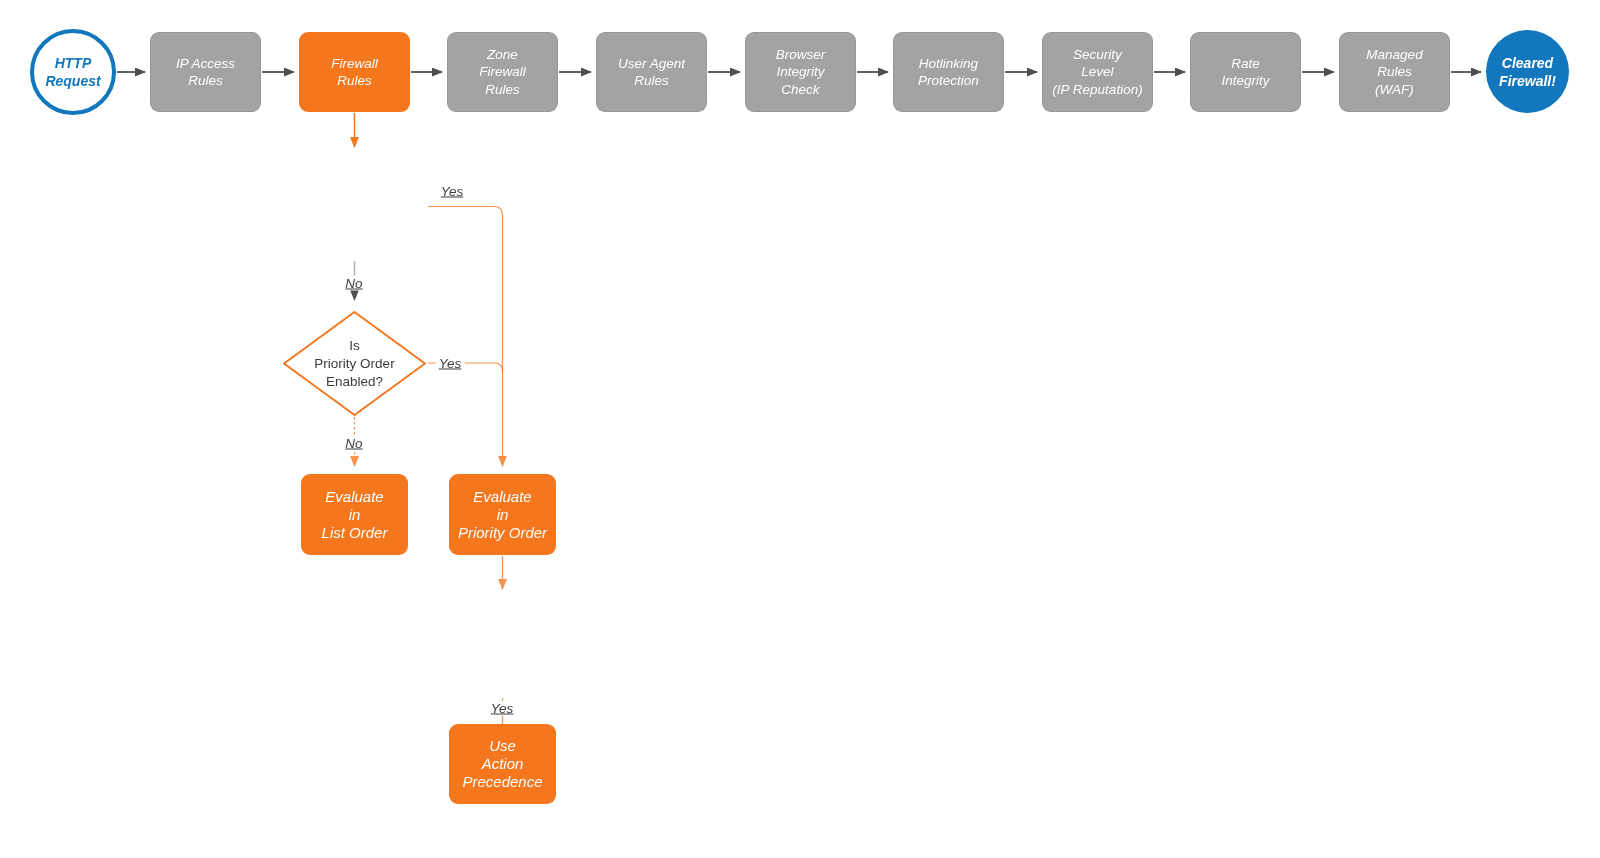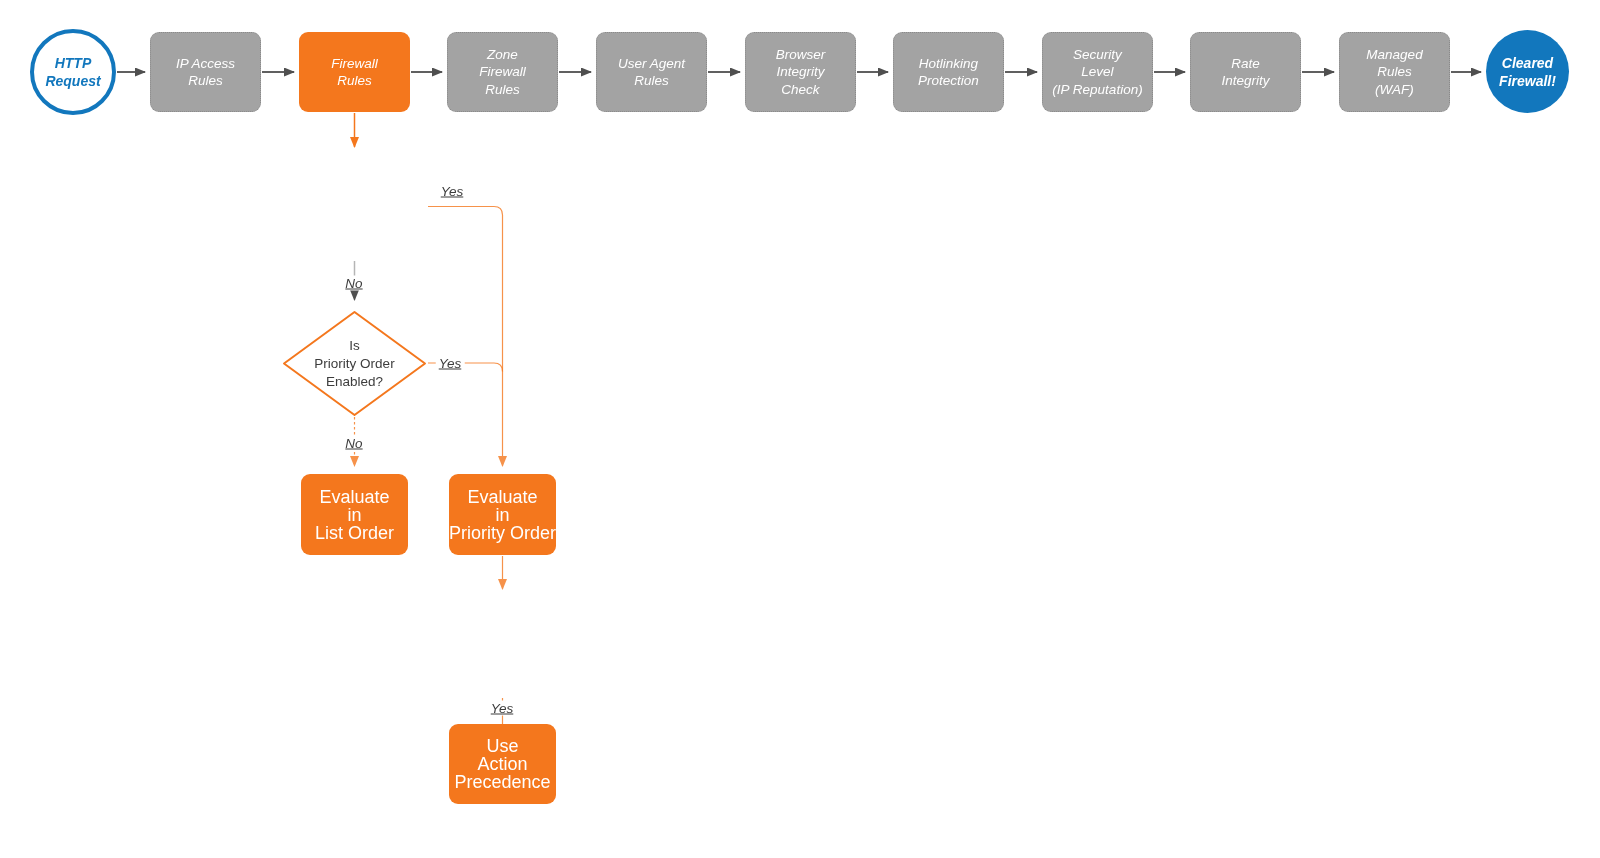--- a/index.html
+++ b/index.html
@@ -38,21 +38,21 @@
   .diamond svg{position:absolute;left:0;top:0;width:100%;height:100%;overflow:visible;}
   .diamond .shape{fill:#ffffff;stroke:var(--orange,#F4771D);stroke-width:2;stroke-linejoin:round;}
   .diamond .q{
     position:absolute;inset:0;display:flex;align-items:center;justify-content:center;
     text-align:center;font-size:13.5px;line-height:18px;color:var(--ink,#3D3D3D);white-space:pre-line;
   }
 
   .obox{
     position:absolute;width:107px;height:81px;background:var(--orange,#F4771D);border-radius:9px;
     display:flex;align-items:center;justify-content:center;text-align:center;
-    color:#fff;font-size:18px;line-height:18px;white-space:pre-line;
+    font-style:italic;color:#fff;font-size:15px;line-height:18px;white-space:pre-line;
   }
 
   .edge-label{
     position:absolute;transform:translate(-50%,-50%);
     font-style:italic;font-size:13.5px;color:var(--ink,#3D3D3D);
     background:#ffffff;padding:0 3px;white-space:nowrap;text-decoration:underline;
   }
 </style>
 </head>
 <body>

